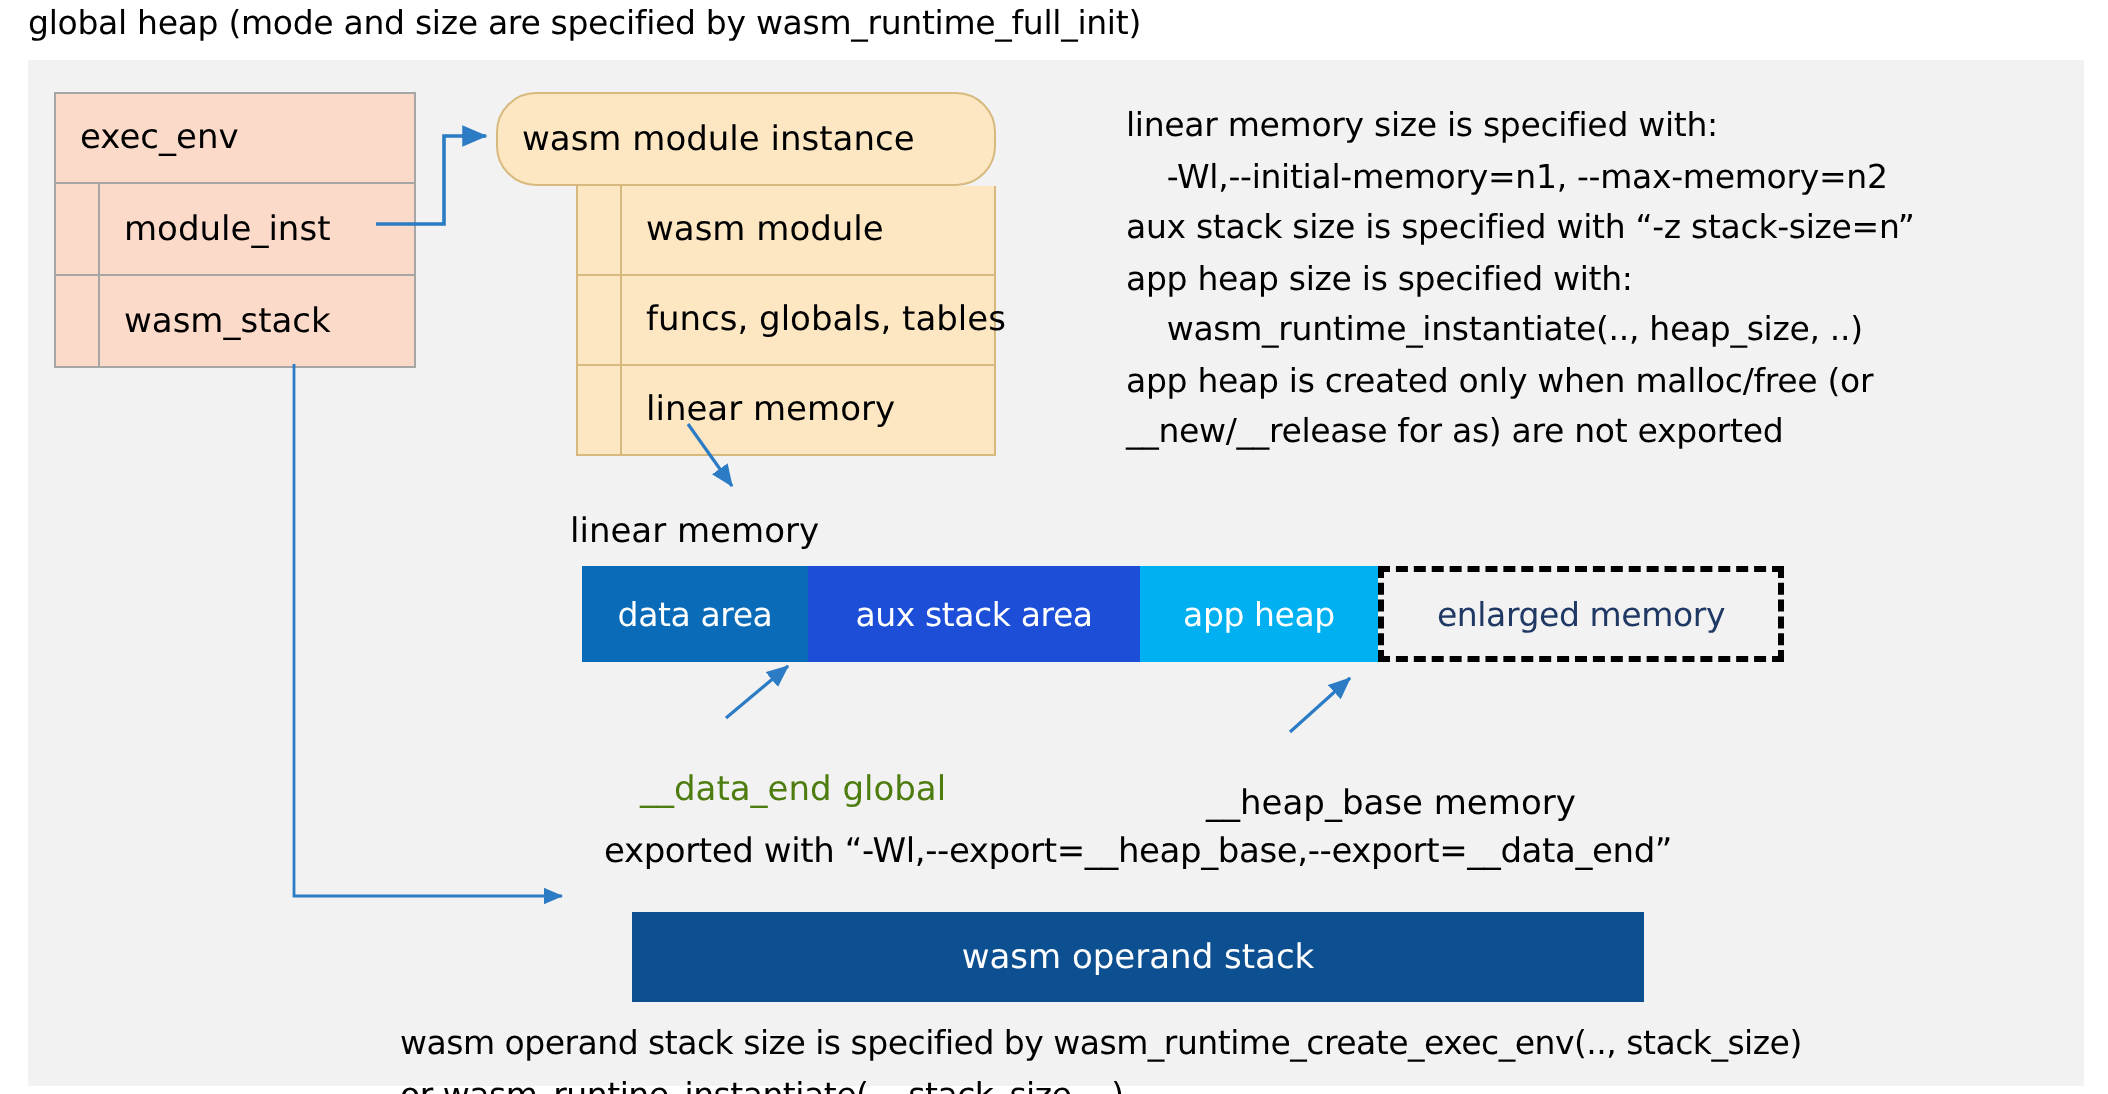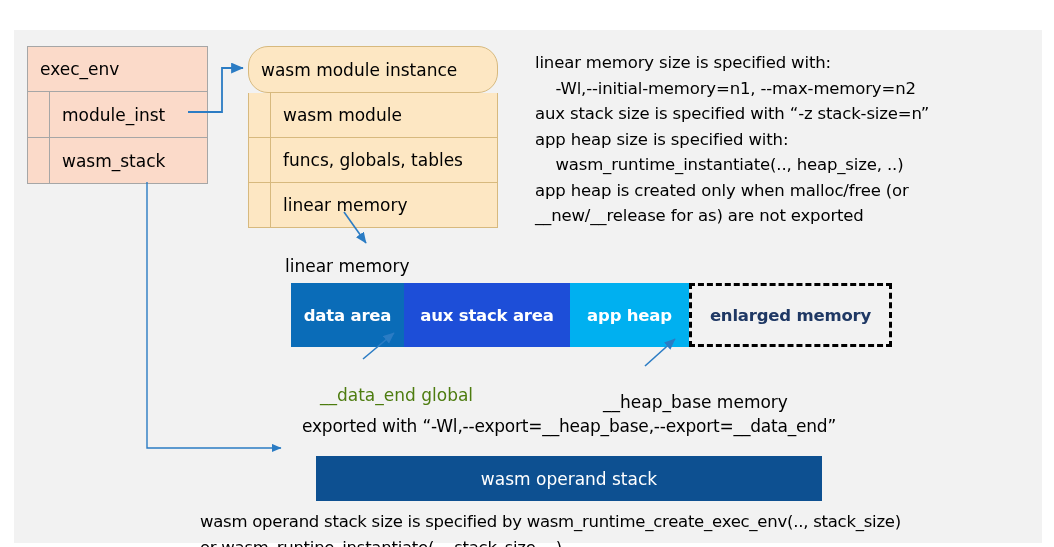--- a/index.html
+++ b/index.html
@@ -71,50 +71,50 @@
   #exec-env .row + .row { border-top: none; }
   #exec-env .r-head { height: 46px; }
   #exec-env .r-sub { height: 46px; }
   #exec-env .r-sub .indent { width: 22px; border-right: 1px solid #a6a6a6; }
 
   
   #module-inst-box {
     left: 234px; top: 16px; width: 250px; height: 182px;
   }
   #module-inst-box .row { background: #fde7c3; border: 1px solid #d7b97e; }
-  #module-inst-box .row + .row { border-top: none; }
+  #module-inst-box .row + .row { border-top: none; margin-left: 40px; }
   #module-inst-box .r-head { height: 47px; border-radius: 20px; }
   #module-inst-box .r-sub { height: 45px; }
   #module-inst-box .r-sub .indent { width: 22px; border-right: 1px solid #d7b97e; }
 
   
   .note {
     position: absolute;
     font-size: 16.5px;
     line-height: 25.5px;
     color: #000000;
     white-space: pre;
     letter-spacing: -0.15px;
+    margin-left: 28px;
   }
   #memory-note { left: 521px; top: 20px; }
 
   
   #linear-memory-caption {
     position: absolute;
     left: 271px; top: 226px;
     font-size: 17px;
     color: #000000;
     white-space: nowrap;
   }
   #memory-bar {
     position: absolute;
     left: 277px; top: 253px;
-    height: 64px;
-    display: flex;
-    font-weight: bold;
+    height: 48px;
+    display: flex;
   }
   #memory-bar .seg {
     box-sizing: border-box;
     display: flex;
     align-items: center;
     justify-content: center;
     font-size: 16.5px;
     color: #ffffff;
     white-space: nowrap;
     letter-spacing: -0.2px;
@@ -166,20 +166,21 @@
     left: 0; top: 0;
     width: 1054px; height: 547px;
     pointer-events: none;
   }
 </style>
 </head>
 <body>
 
 <div id="root">
 
+  <div class="title">global heap (mode and size are specified by wasm_runtime_full_init)</div>
 
   <div class="canvas">
 
     <div class="struct" id="exec-env">
       <div class="row r-head">
         <span class="label">exec_env</span>
       </div>
       <div class="row r-sub">
         <span class="indent"></span>
         <span class="label">module_inst</span>

